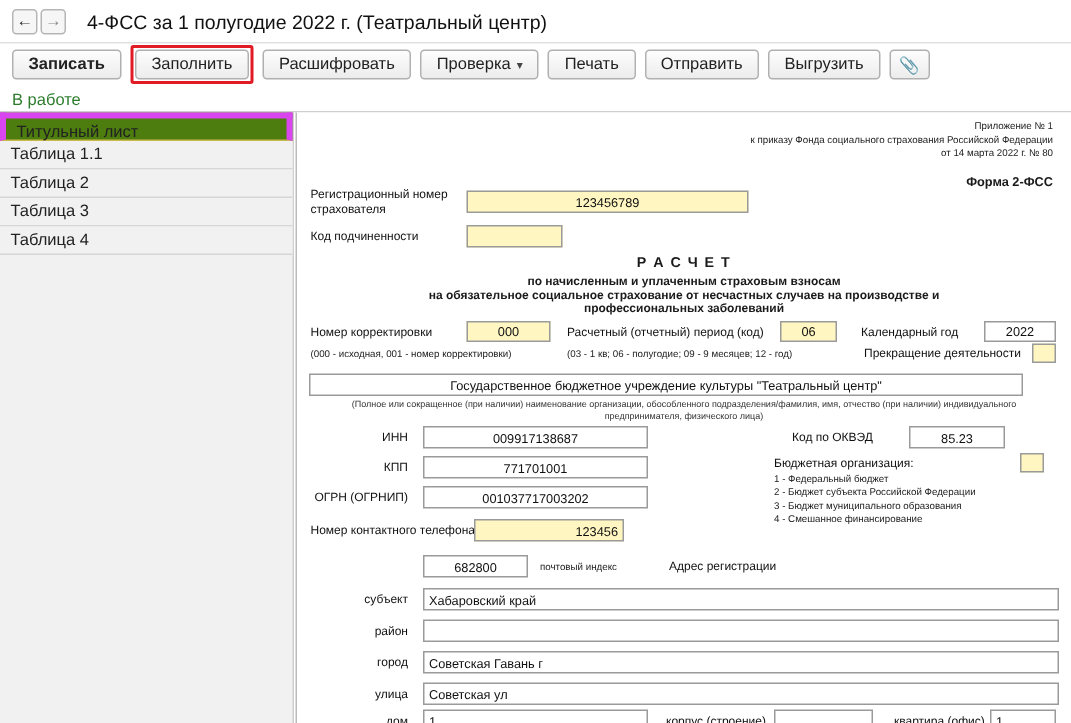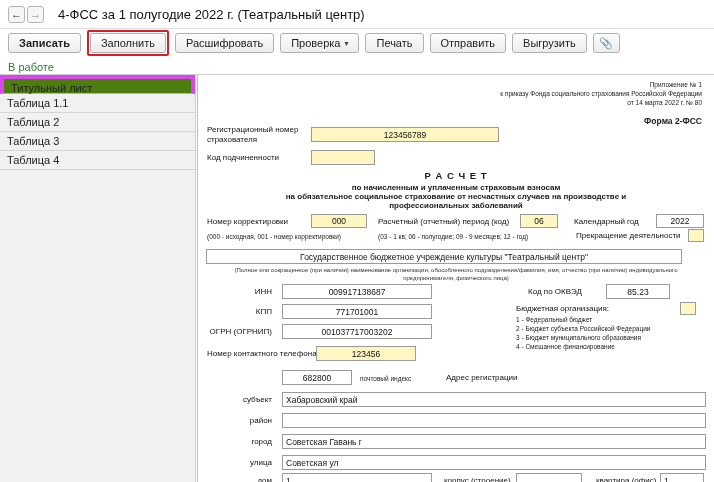--- a/index.html
+++ b/index.html
@@ -149,21 +149,21 @@
         <div>1 - Федеральный бюджет</div>
         <div>2 - Бюджет субъекта Российской Федерации</div>
         <div>3 - Бюджет муниципального образования</div>
         <div>4 - Смешанное финансирование</div>
       </div>
 
       <div class="fp lab-r" style="top:252px; left:8px; width:66px;">ОГРН (ОГРНИП)</div>
       <input class="fld center" style="top: 249px; left: 84px; width: 150px;" value="001037717003202">
 
       <div class="fp" style="top:274px; left:9px;">Номер контактного телефона</div>
-      <input class="fld yellow center" style="top: 271px; left: 118px; width: 100px;" value="123456">
+      <input class="fld yellow center" style="top: 271px; left: 118px; width: 100px; text-align: right;" value="123456">
 
       <input class="fld center" style="top: 295px; left: 84px; width: 70px;" value="682800">
       <div class="fp tiny" style="top:300px; left:162px;">почтовый индекс</div>
       <div class="fp" style="top:298px; left:248px;">Адрес регистрации</div>
 
       <div class="fp lab-r" style="top:320px; left:0; width:74px;">субъект</div>
       <input class="fld" style="top: 317px; left: 84px; width: 424px;" value="Хабаровский край">
 
       <div class="fp lab-r" style="top:341px; left:0; width:74px;">район</div>
       <input class="fld" style="top: 338px; left: 84px; width: 424px;" value="">

